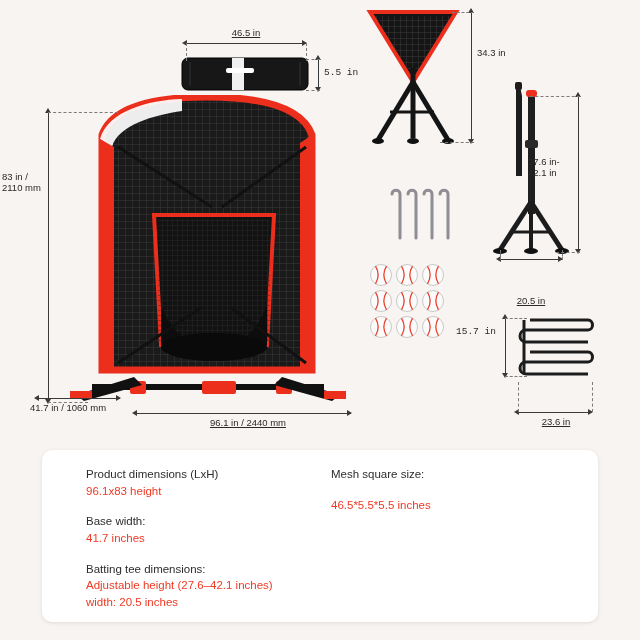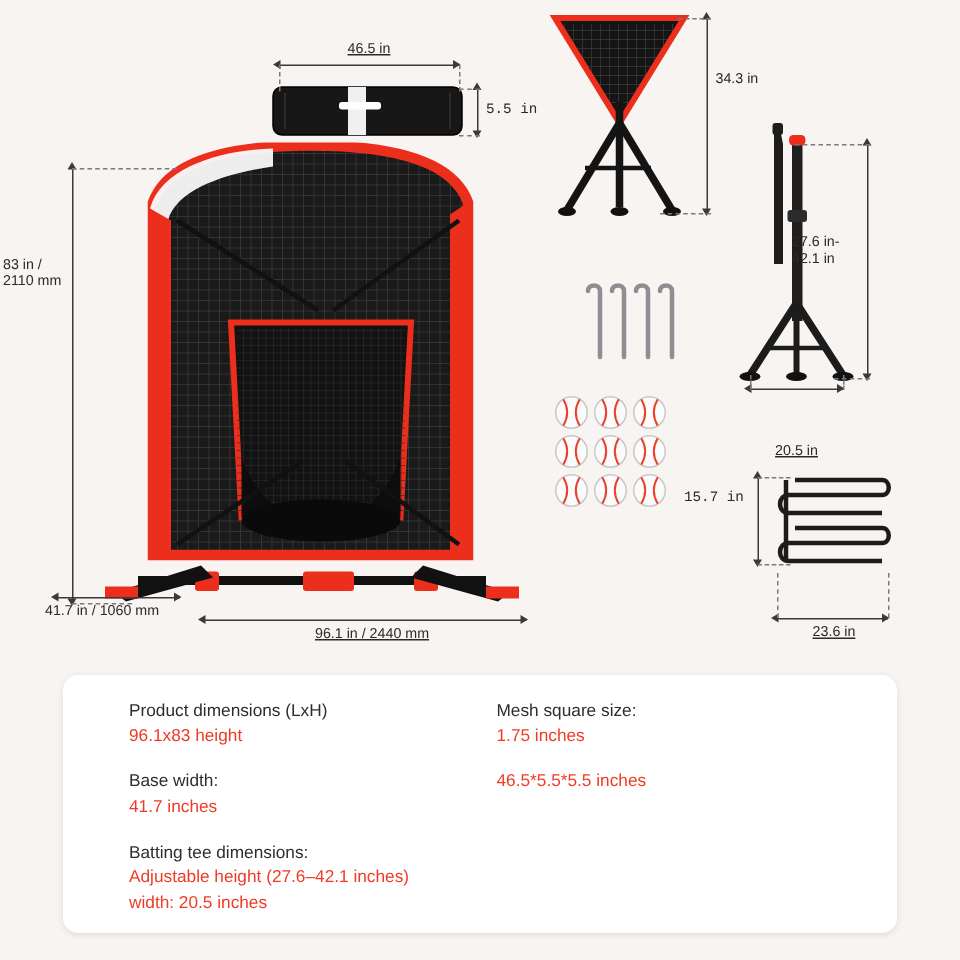--- a/index.html
+++ b/index.html
@@ -307,21 +307,20 @@
         </div>
         <div class="spec-block">
           <div class="spec-label">Batting tee dimensions:</div>
           <div class="spec-value" style="white-space:pre-line;">Adjustable height (27.6–42.1 inches)
 width: 20.5 inches</div>
         </div>
       </div>
       <div class="spec-col">
         <div class="spec-block">
           <div class="spec-label">Mesh square size:</div>
-          <div class="spec-value">1.75 inches</div>
         </div>
         <div class="spec-block">
           <div class="spec-value">46.5*5.5*5.5 inches</div>
         </div>
       </div>
     </div>
   </div>
 
 </div>
 

